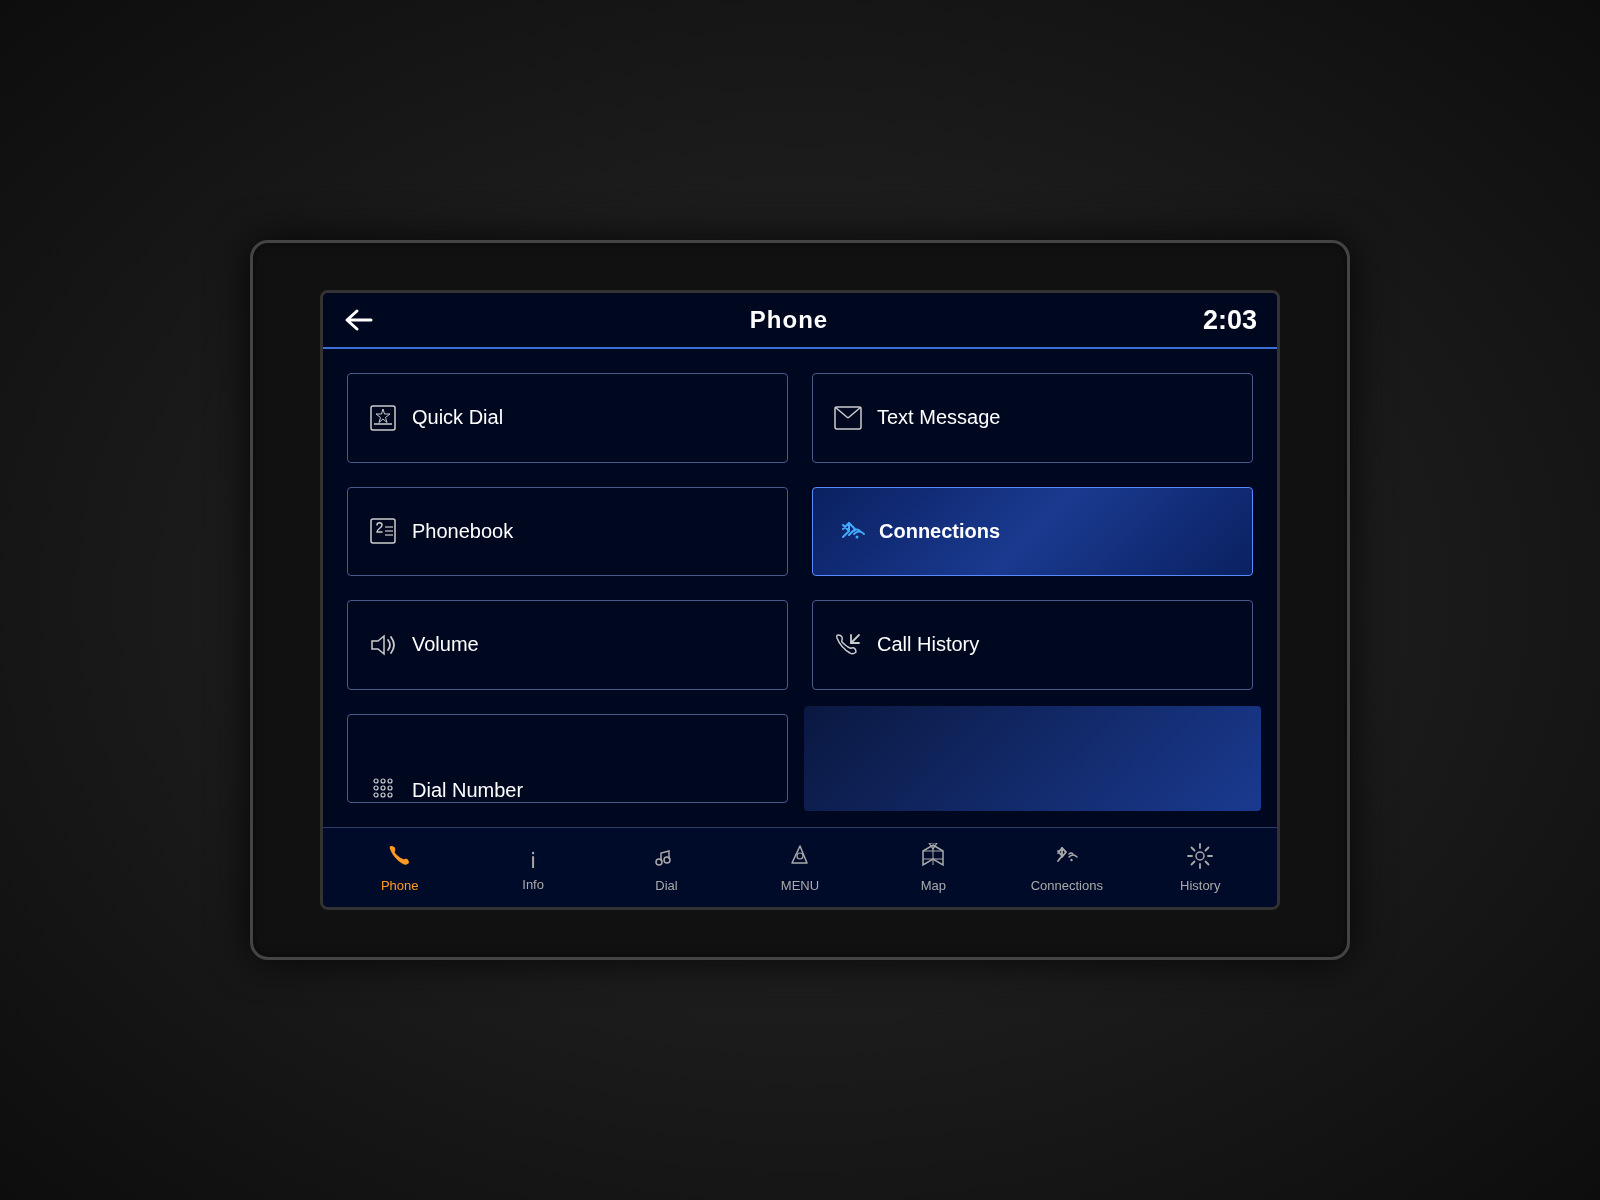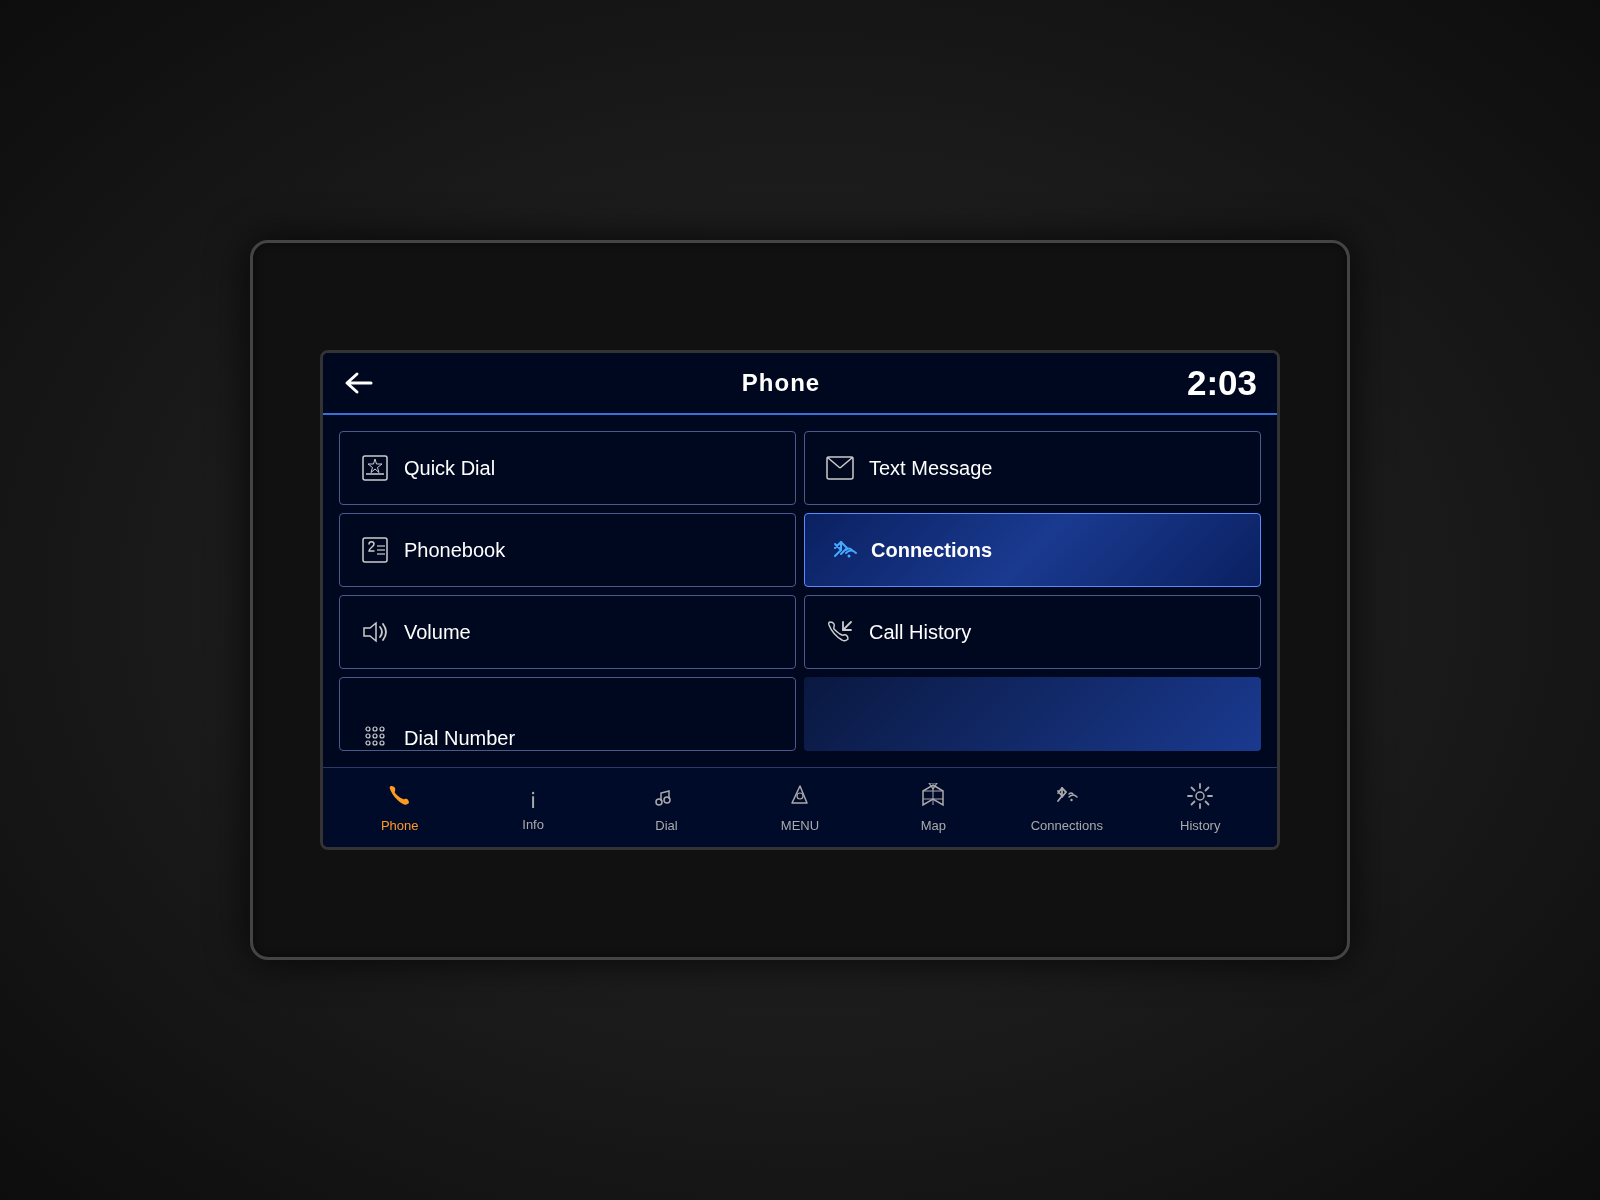--- a/index.html
+++ b/index.html
@@ -34,21 +34,21 @@
       display: flex;
       flex-direction: column;
       align-items: center;
       justify-content: center;
       padding: 20px;
       position: relative;
     }
 
     .screen {
       width: 960px;
-      height: 500px;
+      height: 620px;
       background: #000820;
       border-radius: 8px;
       border: 3px solid #333;
       overflow: hidden;
       display: flex;
       flex-direction: column;
       box-shadow: inset 0 0 20px rgba(0,0,30,0.8);
     }
 
     
@@ -72,39 +72,39 @@
 
     .header-title {
       color: #fff;
       font-size: 24px;
       font-weight: bold;
       letter-spacing: 1px;
     }
 
     .header-time {
       color: #fff;
-      font-size: 35px;
+      font-size: 27px;
       font-weight: bold;
     }
 
     
     .main-content {
       flex: 1;
       display: grid;
       grid-template-columns: 1fr 1fr;
       grid-template-rows: repeat(4, 1fr);
       gap: 0;
       padding: 12px;
       background: #000820;
     }
 
     .menu-btn {
       border: 1.5px solid #4a5a8a;
       border-radius: 4px;
-      margin: 4px;
+      margin: 12px;
       display: flex;
       align-items: center;
       justify-content: flex-start;
       padding: 0 20px;
       gap: 14px;
       cursor: pointer;
       background: #000820;
       color: #fff;
       font-size: 20px;
       transition: background 0.2s;

